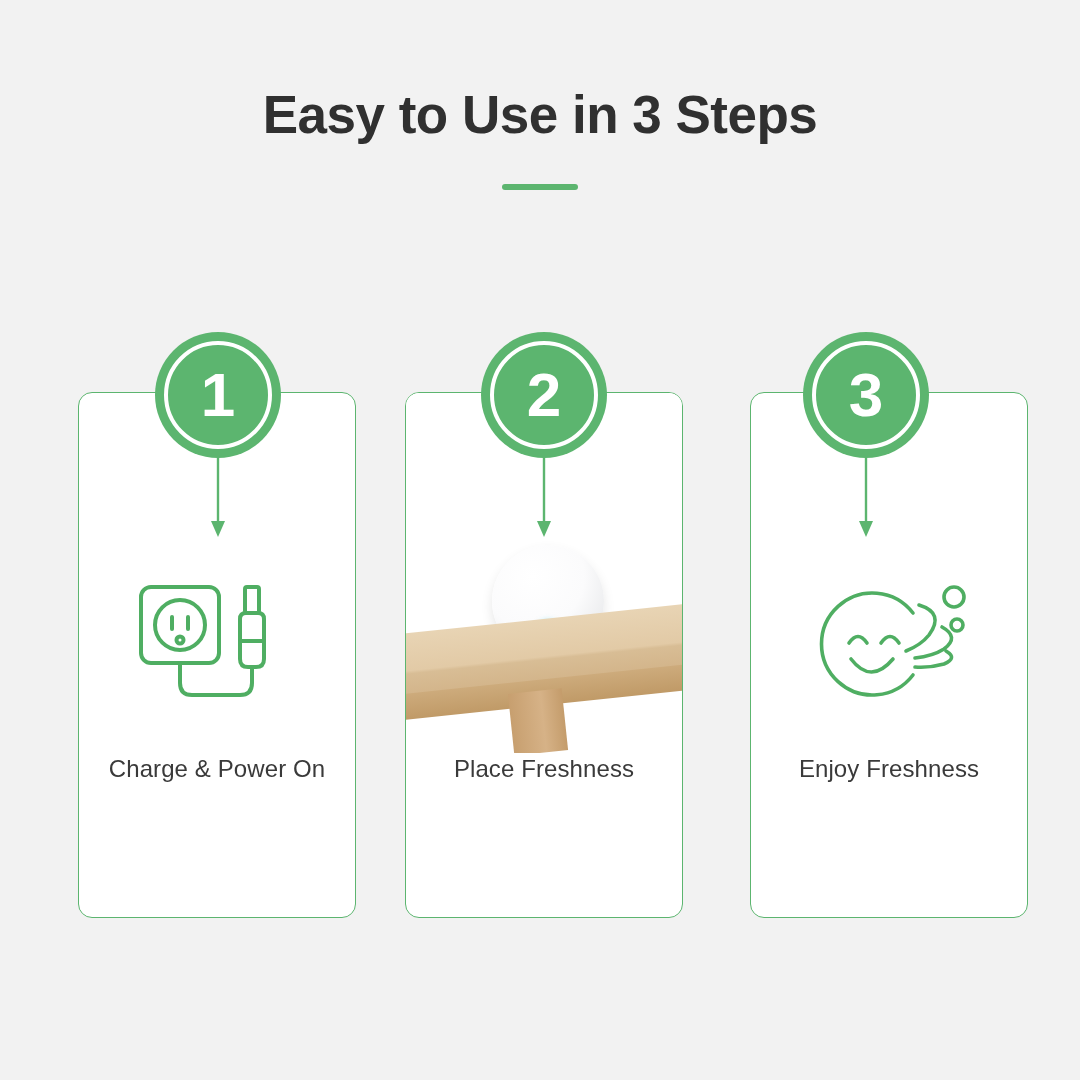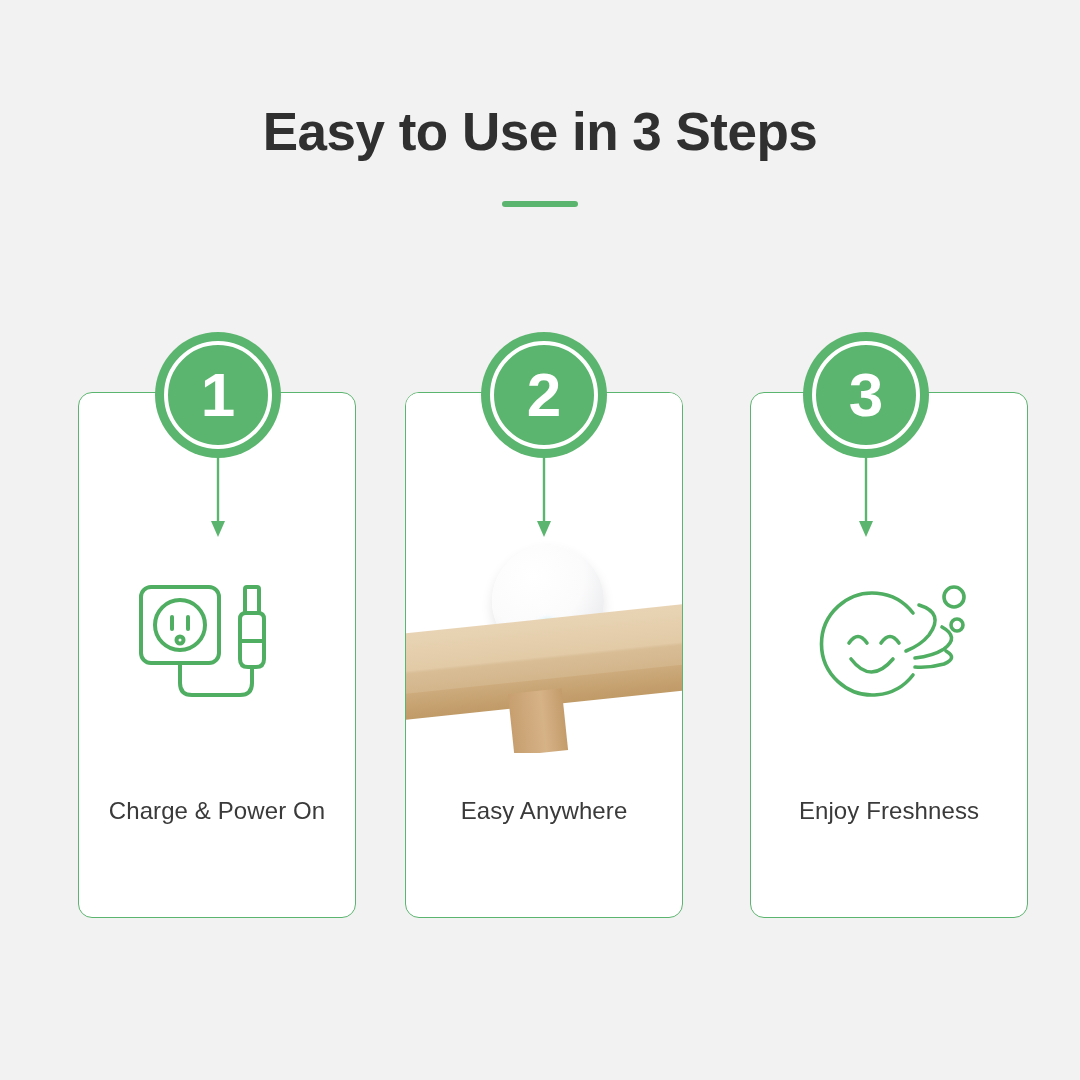--- a/index.html
+++ b/index.html
@@ -27,21 +27,21 @@
     left: 0;
     width: 1080px;
     text-align: center;
   }
   .title {
     font-size: 53px;
     font-weight: bold;
     color: #303030;
     letter-spacing: -0.5px;
     line-height: 62px;
-    margin: 17px;
+    margin: 0;
   }
   .accent-bar {
     width: 76px;
     height: 6px;
     border-radius: 3px;
     background: #5cb56f;
     margin: 38px auto 0 auto;
   }
 
   
@@ -87,21 +87,20 @@
 
   .card-caption {
     position: absolute;
     left: 0;
     right: 0;
     top: 362px;
     text-align: center;
     font-size: 24px;
     color: #3a3a3a;
     letter-spacing: 0.1px;
-    margin-top: 42px;
   }
 
   
   .badge {
     position: absolute;
     width: 126px;
     height: 126px;
     border-radius: 50%;
     background: #5cb56f;
     box-sizing: border-box;
@@ -275,21 +274,21 @@
             <div class="device">
               <div class="device-side"></div>
               <div class="device-led"></div>
             </div>
             <div class="table-top"></div>
             <div class="table-edge"></div>
             <div class="table-leg"></div>
           </div>
         </div>
       </div>
-      <div class="card-caption">Easy Anywhere</div>
+      <div class="card-caption">Place Freshness</div>
     </div>
 
     <div class="card card-3">
       <div class="card-media">
         <div class="icon-wrap">
           <svg width="196" height="136" viewBox="0 0 196 136" fill="none" stroke="#4fae62" stroke-width="3.6" stroke-linecap="round" stroke-linejoin="round">
             <path d="M122 42 A51 51 0 1 0 122 104"></path>
             <path d="M58 72 q9 -13 18 0"></path>
             <path d="M90 72 q9 -13 18 0"></path>
             <path d="M60 88 q20 26 42 0"></path>

